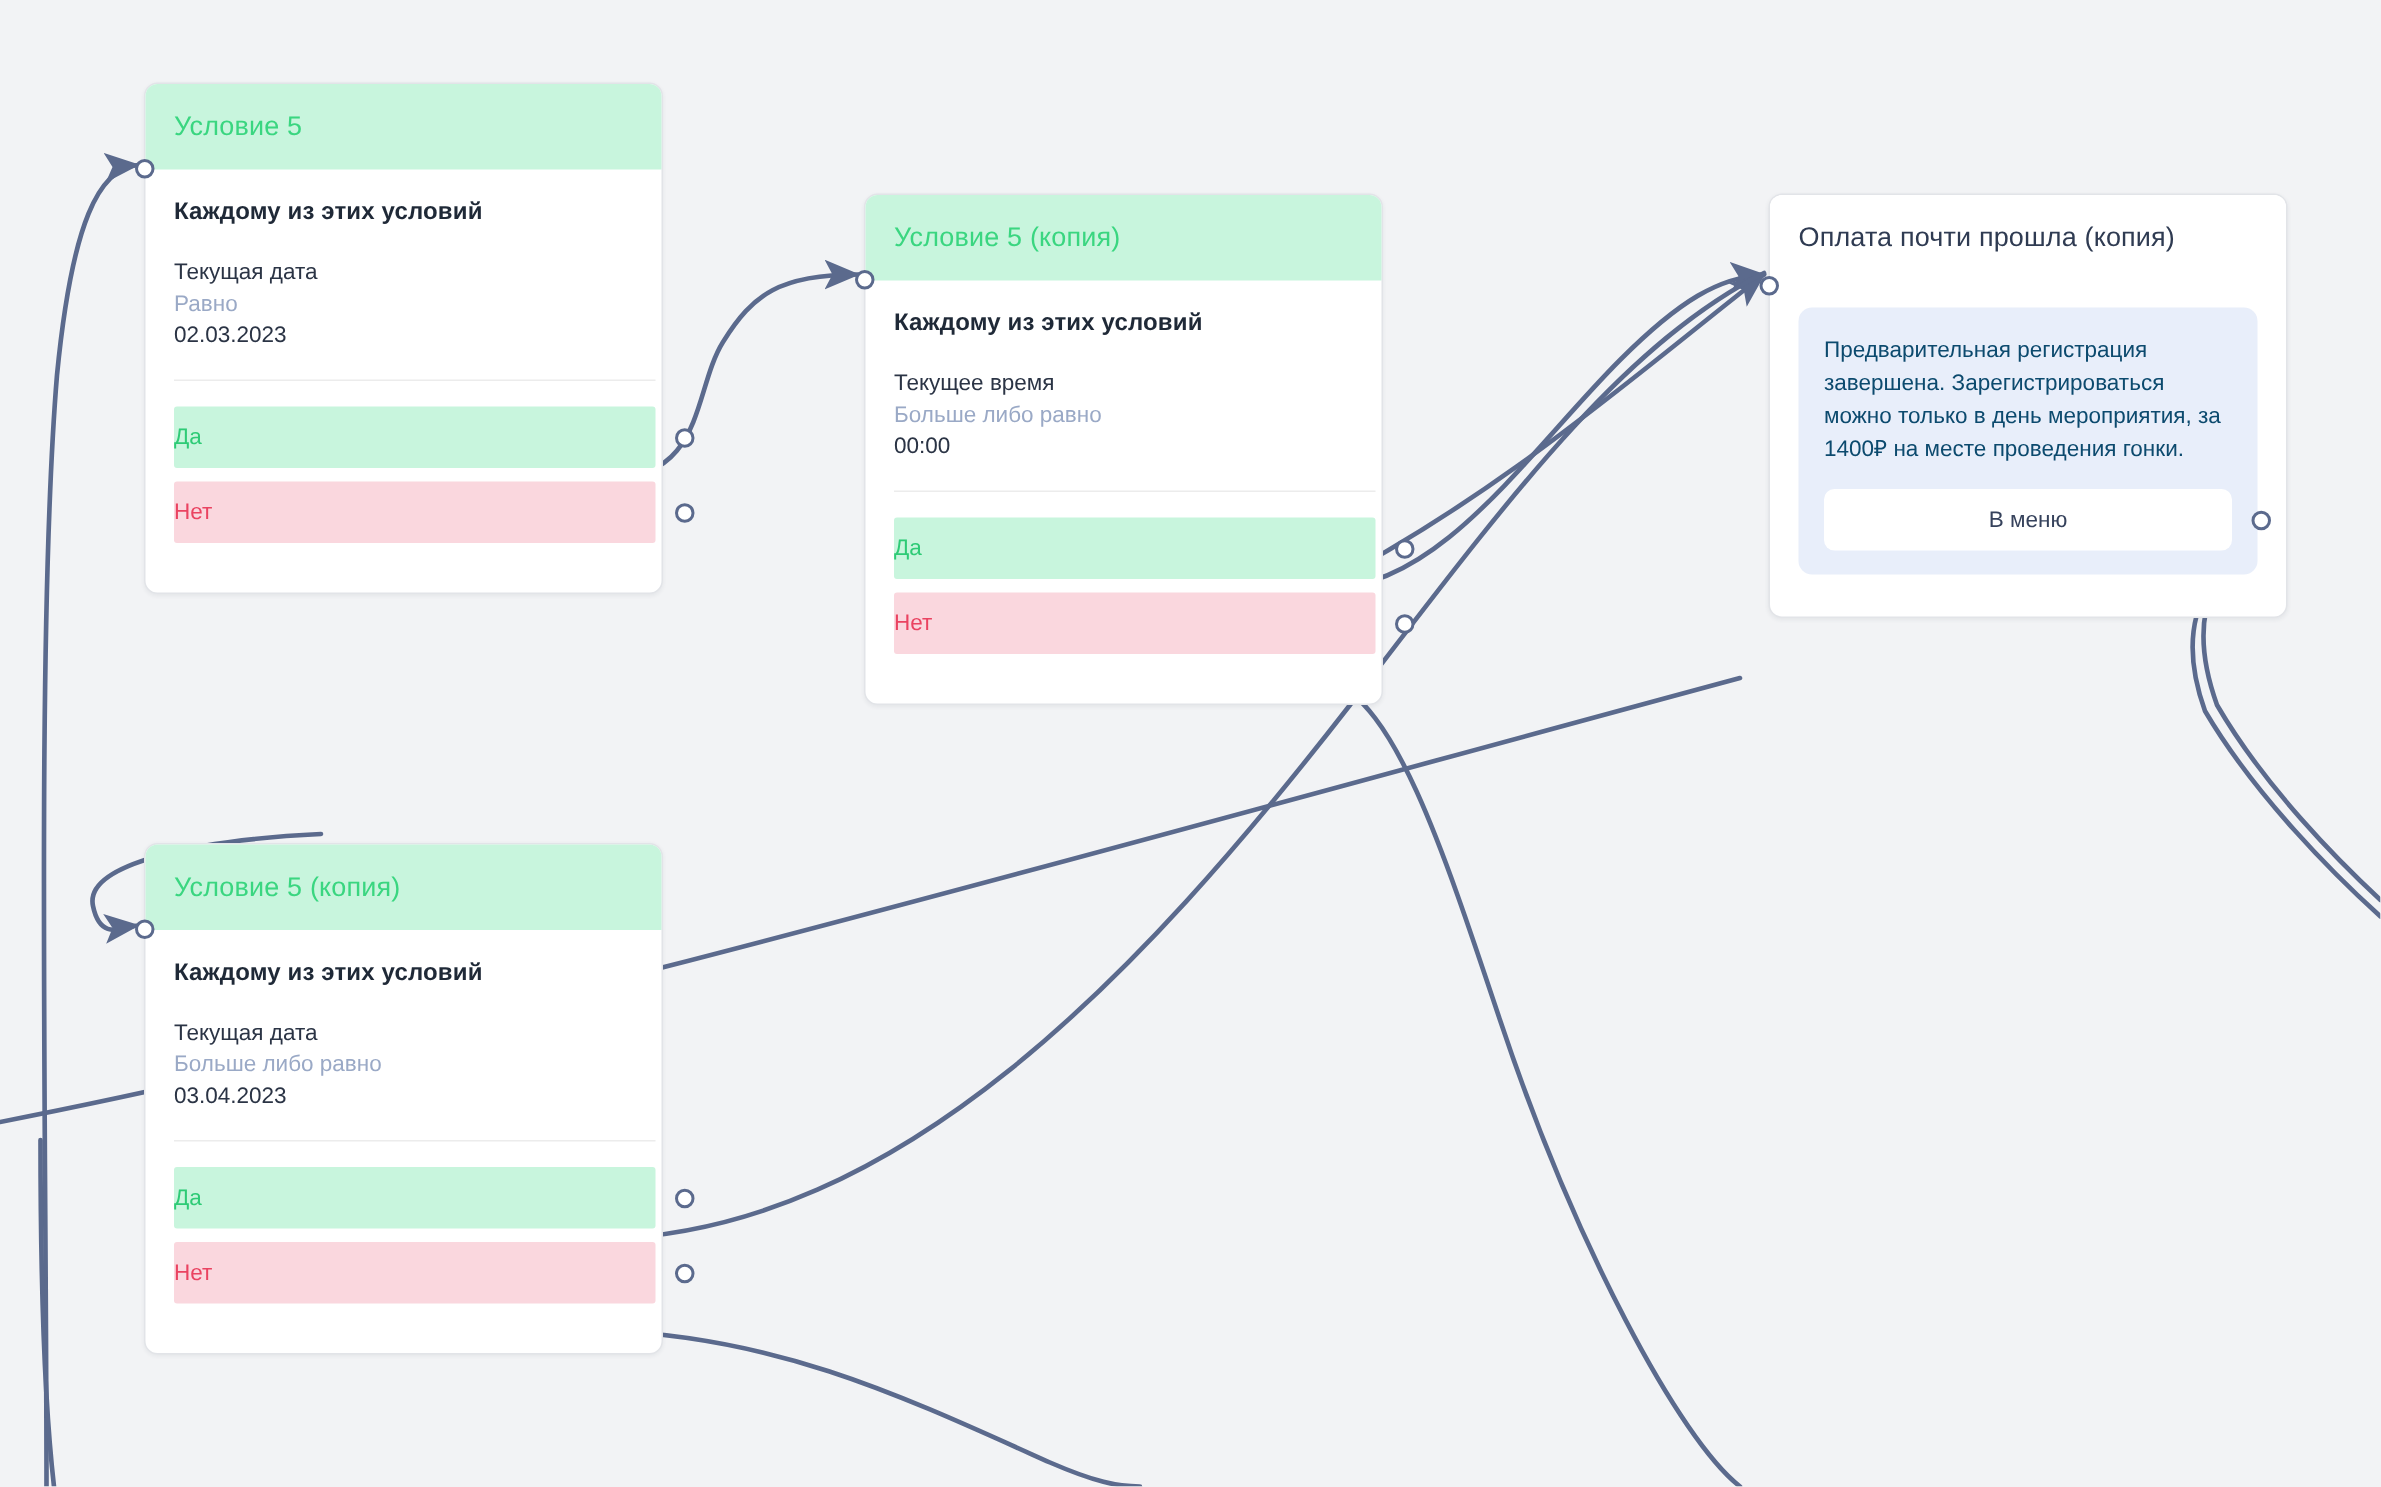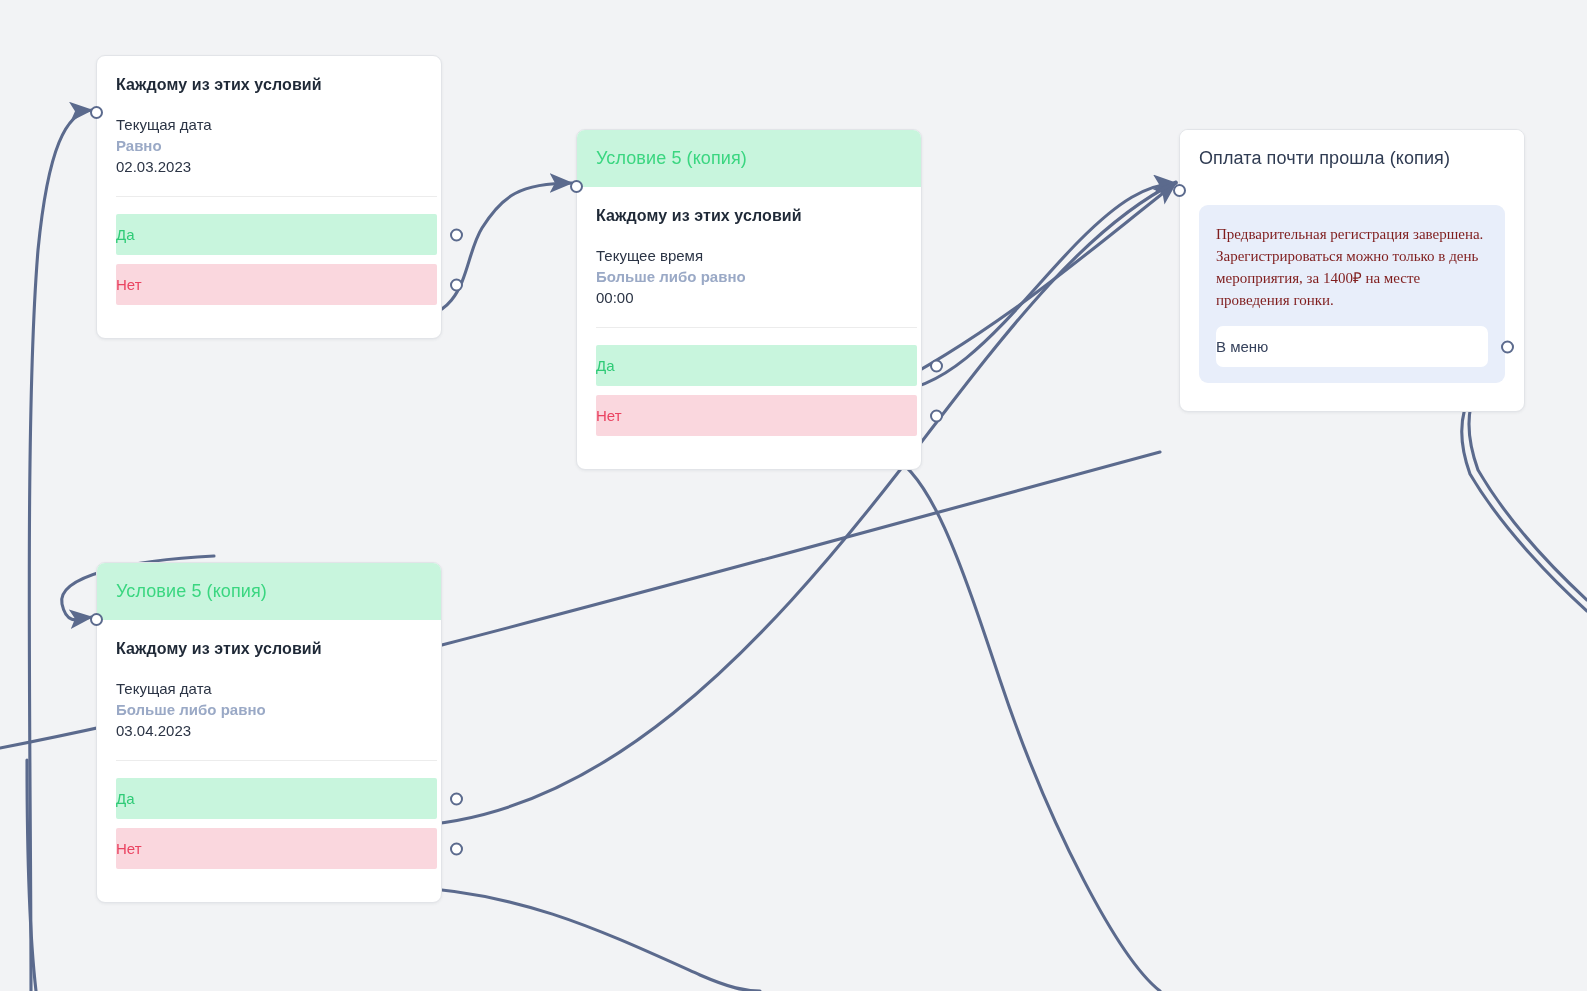--- a/index.html
+++ b/index.html
@@ -70,21 +70,21 @@
     letter-spacing: 0.1px;
   }
 
   .cond-field {
     font-size: 15px;
     color: #2b3445;
     margin-bottom: 4px;
   }
   .cond-op {
     font-size: 15px;
-    font-weight: bold;
+    font-weight: normal;
     color: #9aa9c6;
     margin-bottom: 4px;
   }
   .cond-val {
     font-size: 15px;
     color: #2b3445;
   }
 
   .divider {
     height: 1px;
@@ -130,31 +130,31 @@
 
   .msg-box {
     background: #e8eefa;
     border-radius: 9px;
     padding: 18px 17px 16px 17px;
     margin-top: 12px;
   }
   .msg-text {
     font-size: 15px;
     line-height: 22px;
-    color: #7f1d1d;
+    color: #0c4a6e;
     margin: 0 0 15px 0;
     white-space: pre-line;
-    font-family: Liberation Serif, serif;
   }
   .msg-btn {
     position: relative;
     background: #ffffff;
     border-radius: 7px;
     height: 41px;
     line-height: 41px;
+    text-align: center;
     font-size: 15px;
     color: #36425c;
   }
 </style>
 </head>
 <body>
 
 <div id="canvas">
 
   <svg id="edges" width="1587" height="991" viewBox="0 0 1587 991">
@@ -187,20 +187,21 @@
       <path d="M 1497,356 C 1470,390 1460,420 1478,470 C 1510,525 1560,575 1587,600"></path>
       <path d="M 1497,356 C 1464,394 1452,424 1470,474 C 1503,530 1556,583 1587,611"></path>
 
       <path d="M 27,760 C 27,850 29,930 36,991"></path>
 
     </g>
   </svg>
 
   <div class="node" style="left:96px; top:55px; width:346px;">
     <div class="node-inport"></div>
+    <div class="node-header green">Условие 5</div>
     <div class="node-body">
       <div class="cond-title">Каждому из этих условий</div>
       <div class="cond-field">Текущая дата</div>
       <div class="cond-op">Равно</div>
       <div class="cond-val">02.03.2023</div>
       <div class="divider"></div>
       <div class="choice yes">
         <span>Да</span>
         <span class="port port-out"></span>
       </div>

